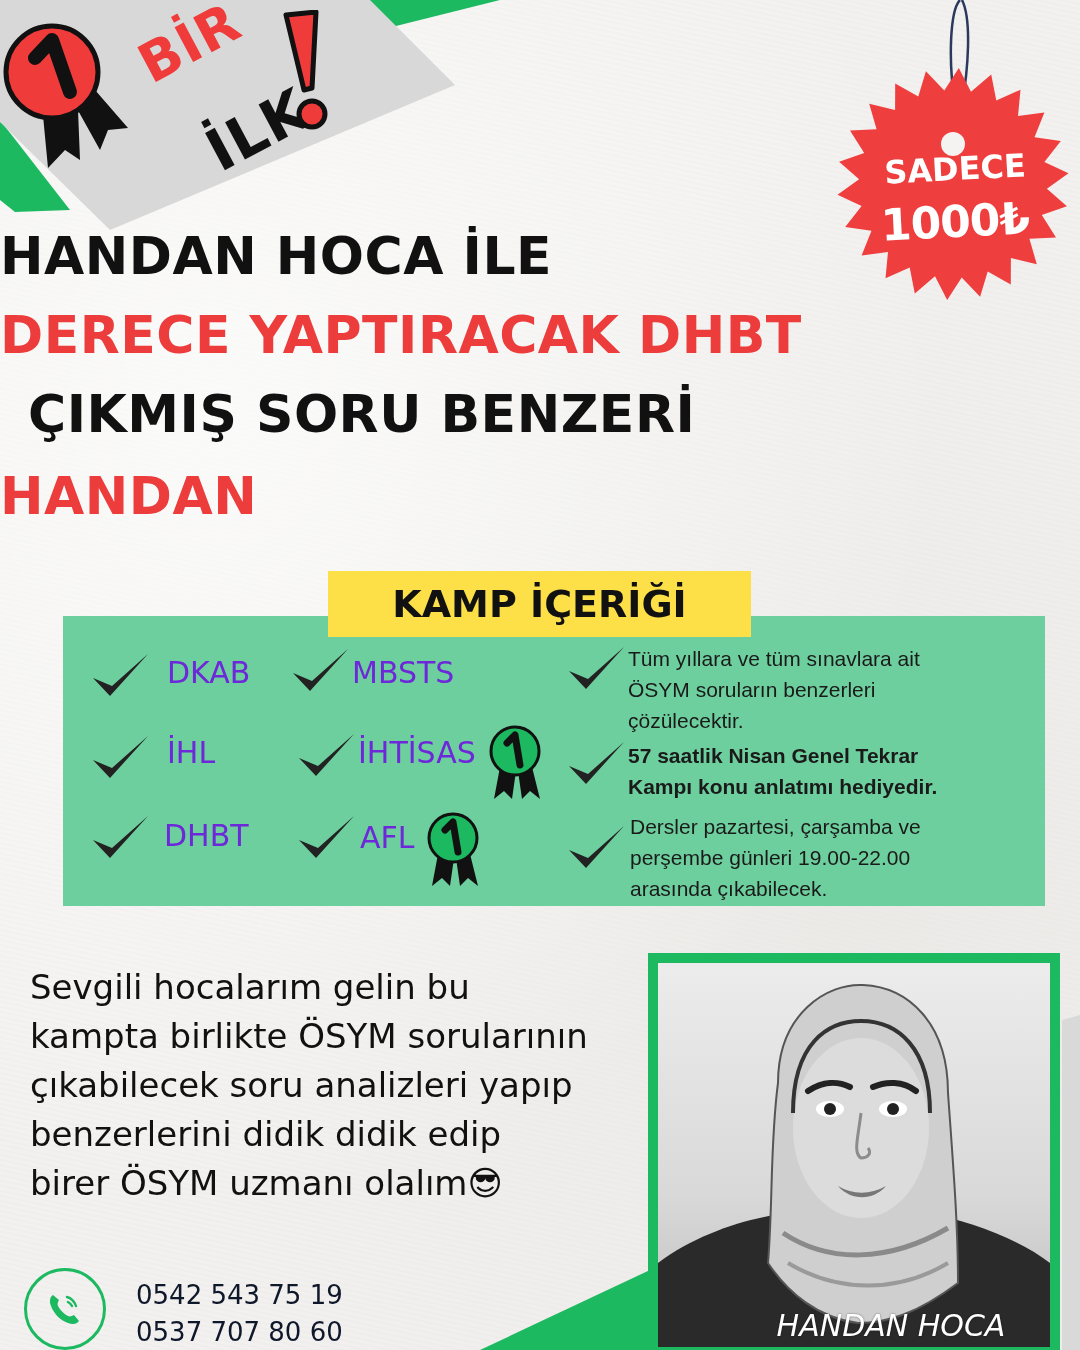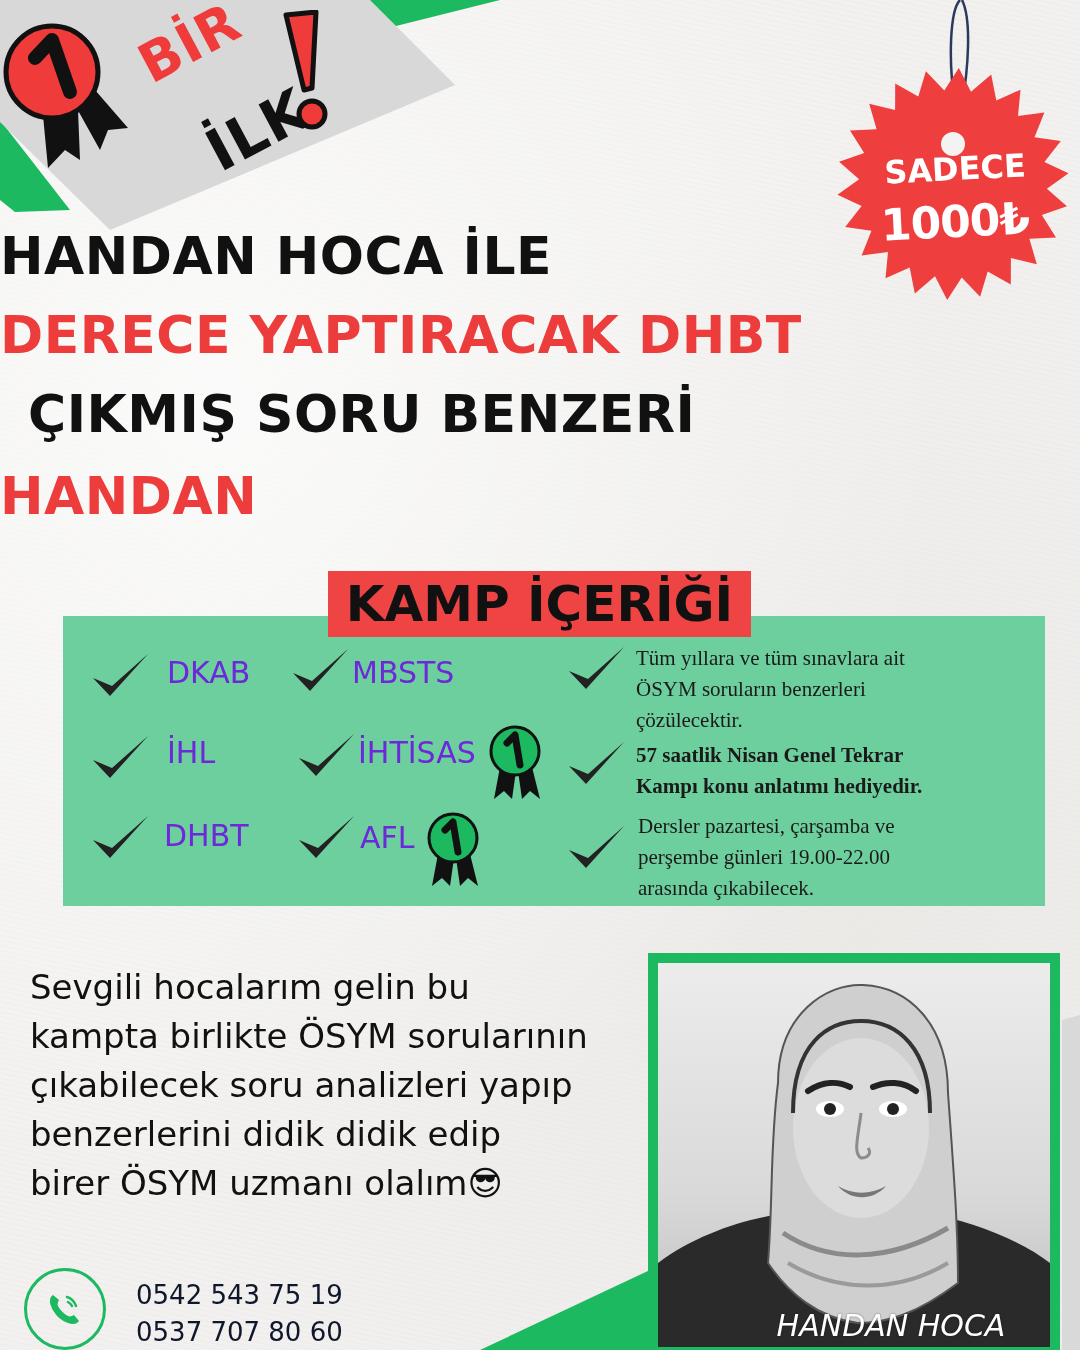--- a/index.html
+++ b/index.html
@@ -39,27 +39,27 @@
   .headline { left: 0; width: 965px; font-weight: bold;
     font-family: "DejaVu Sans", sans-serif; letter-spacing: 0.5px; }
   .h1 { top: 226px; font-size: 52px; color: #111; }
   .h2 { top: 305px; font-size: 52px; color: #ec3c3c; }
   .h3 { top: 384px; font-size: 52px; color: #111; padding-left: 28px; }
   .h4 { top: 466px; font-size: 52px; color: #ec3c3c; }
 
   
   .kamp-box { left: 63px; top: 616px; width: 982px; height: 290px; background: #6ecf9e; }
   .kamp-label {
-    left: 328px; top: 571px; width: 423px; height: 66px; background: #ef4444;
+    left: 328px; top: 571px; width: 423px; height: 66px; background: #fde047;
     display: flex; align-items: center; justify-content: center;
-    font-weight: bold; font-size: 50px; color: #111; font-family: "DejaVu Sans", sans-serif;
+    font-weight: bold; font-size: 38px; color: #111; font-family: "DejaVu Sans", sans-serif;
   }
   .check { width: 60px; height: 50px; }
   .course { font-size: 30px; color: #6d28d9; font-family: "DejaVu Sans", sans-serif; }
-  .feat { font-size: 21px; color: #1a1a1a; line-height: 31px; font-family: Liberation Serif, serif; margin-left: 8px; }
+  .feat { font-size: 21px; color: #1a1a1a; line-height: 31px; font-family: Liberation Sans, sans-serif; }
   .feat.bold { font-weight: bold; font-size: 21px; }
 
   
   .message {
     left: 30px; top: 963px; width: 620px; font-size: 34px; line-height: 49px; color: #111;
     font-family: "DejaVu Sans", sans-serif;
   }
 
   
   .phone-circle {

